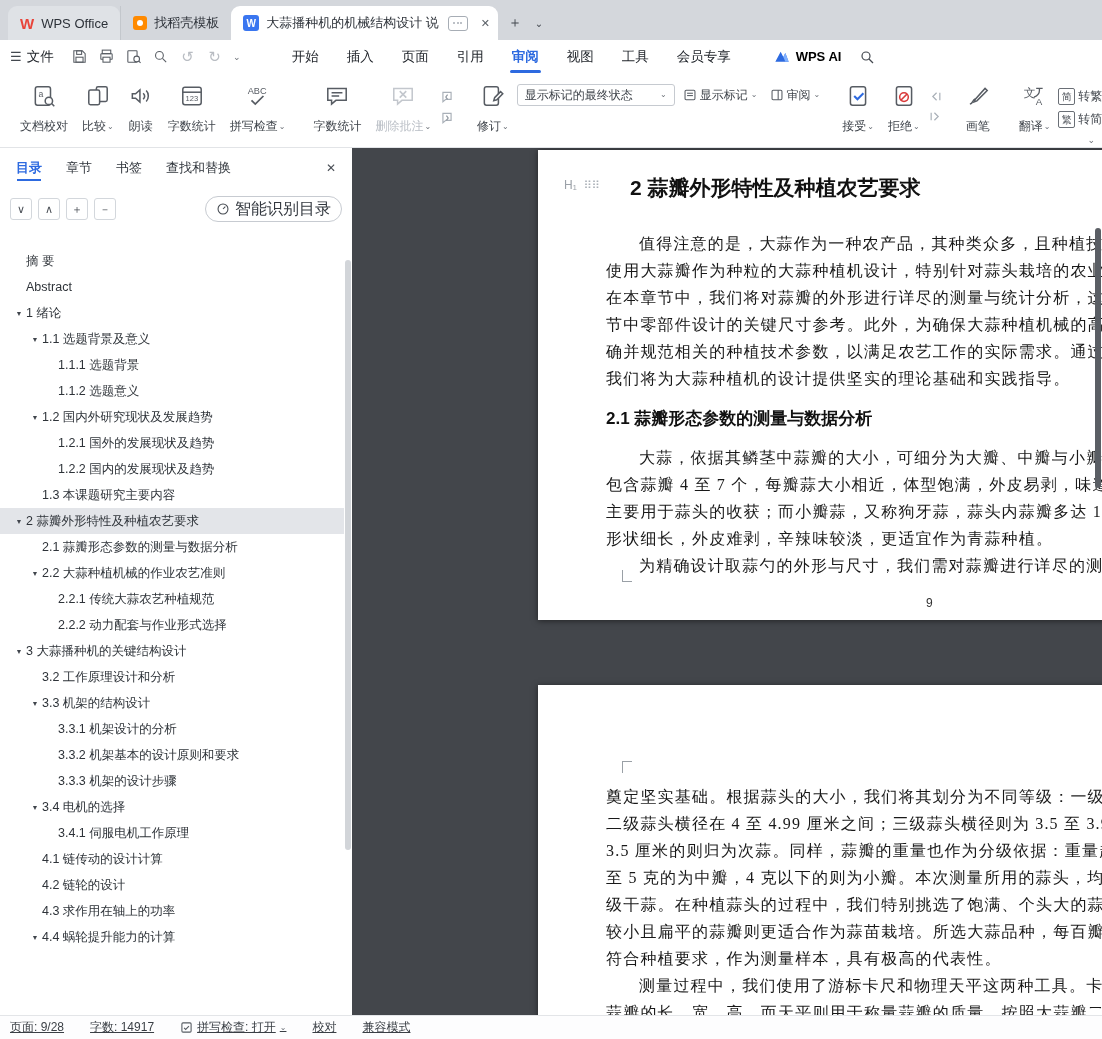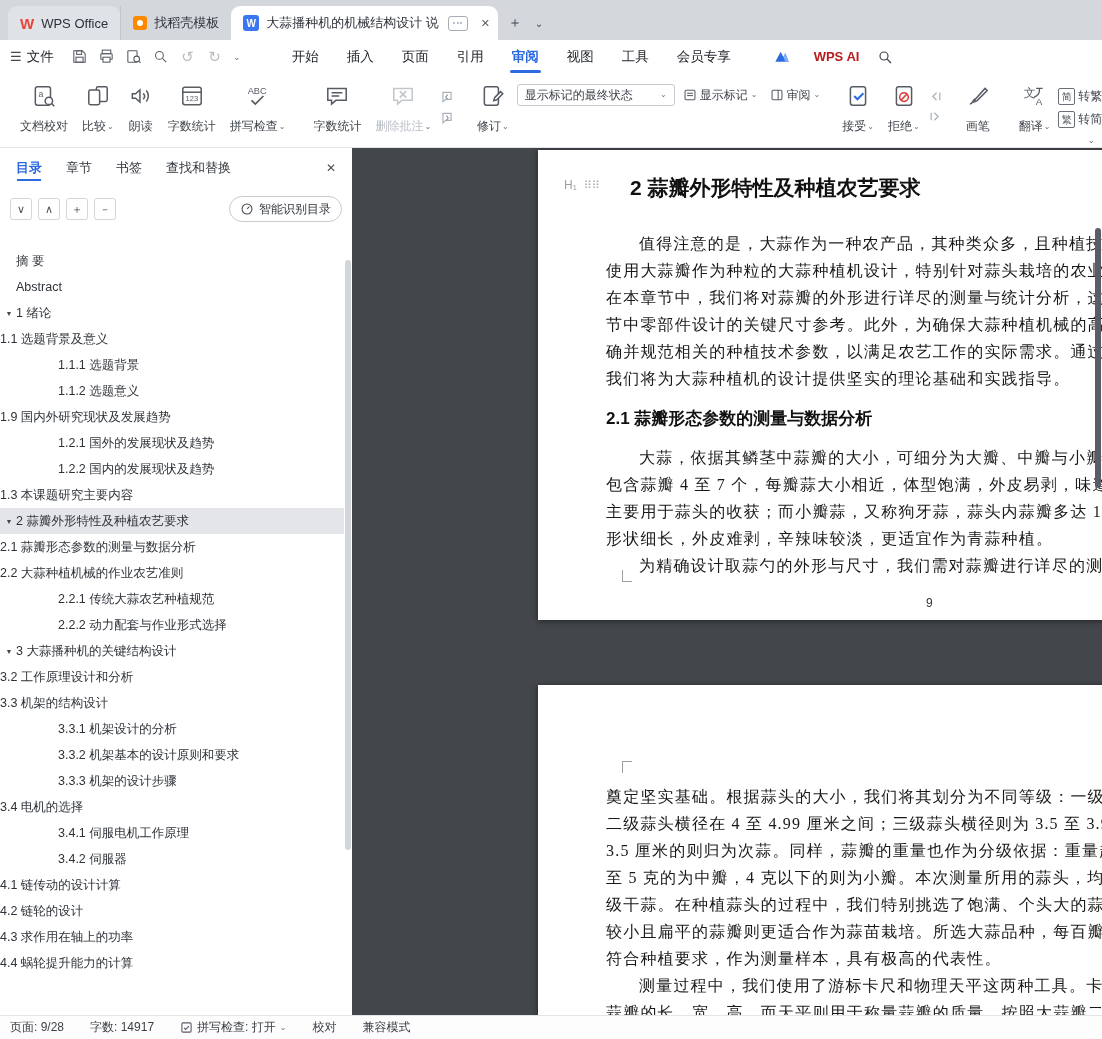--- a/index.html
+++ b/index.html
@@ -26,21 +26,21 @@
   .burger{font-size:13px;color:#43484f;}
   .qat{margin-left:14px;display:flex;align-items:center;gap:3px;}
   .qbtn{width:24px;height:24px;display:flex;align-items:center;justify-content:center;border-radius:3px;}
   .qbtn.gray{color:#b9bdc3;font-size:15px;}
   .qcaret{font-size:9px;color:#6b7077;width:14px;text-align:center;}
   .menus{margin-left:34px;display:flex;align-items:center;height:33px;}
   .menu-item{padding:0 14px;font-size:13.5px;color:#23272d;height:33px;line-height:33px;position:relative;}
   .menu-item.active{color:#2d6ae0;font-weight:bold;}
   .menu-item.active::after{content:"";position:absolute;left:12px;right:12px;bottom:0;height:3px;background:#2d6ae0;border-radius:2px;}
   .mright{margin-left:28px;display:flex;align-items:center;gap:18px;}
-  .wpsai{display:flex;align-items:center;gap:23px;font-size:13px;font-weight:bold;color:#b91c1c;}
+  .wpsai{display:flex;align-items:center;gap:5px;font-size:13px;font-weight:bold;color:#000000;}
   
   .ribbon{position:absolute;top:73px;left:0;right:0;height:75px;background:#fff;border-bottom:1px solid #e2e4e7;display:flex;align-items:stretch;padding:5px 4px 2px 10px;box-sizing:border-box;}
   .rgroup{display:flex;align-items:flex-start;gap:2px;padding:0 4px;}
   .rsep{width:1px;background:#e6e8ec;margin:6px 4px;}
   .rbtn{display:flex;flex-direction:column;align-items:center;padding:2px 6px;border-radius:4px;}
   .ric{height:32px;display:flex;align-items:center;justify-content:center;}
   .rlb{font-size:12px;color:#3f444b;white-space:nowrap;display:flex;align-items:center;gap:1px;margin-top:6px;}
   .caret{font-size:8px;color:#6b7077;line-height:1;}
   .disabled .rlb{color:#b9bec5;}
   .rcol{display:flex;flex-direction:row;gap:8px;padding-top:6px;}
@@ -56,25 +56,25 @@
   .main{position:absolute;top:148px;left:0;right:0;bottom:24px;overflow:hidden;}
   
   .sidebar{position:absolute;left:0;top:0;width:352px;height:100%;background:#fff;}
   .side-tabs{display:flex;align-items:center;height:40px;padding-left:16px;position:relative;}
   .stab{font-size:13px;color:#31363d;margin-right:24px;height:40px;line-height:40px;position:relative;white-space:nowrap;}
   .stab.active{color:#2d6ae0;font-weight:600;}
   .stab.active::after{content:"";position:absolute;left:1px;right:1px;bottom:7px;height:2px;background:#2d6ae0;}
   .panel-close{position:absolute;right:16px;top:0;height:40px;display:flex;align-items:center;color:#4a4f56;font-size:12px;}
   .side-tools{display:flex;align-items:center;height:42px;padding:0 10px;gap:6px;}
   .tool{width:22px;height:22px;border:1px solid #d3d7dc;border-radius:3px;display:flex;align-items:center;justify-content:center;font-size:11px;color:#4a4f56;box-sizing:border-box;}
-  .smart{margin-left:auto;height:24px;border:1px solid #c7cbd1;border-radius:13px;display:flex;align-items:center;gap:5px;padding:0 10px;font-size:12px;color:#33383f;white-space:nowrap;}
+  .smart{margin-left:auto;height:24px;border:1px solid #c7cbd1;border-radius:13px;display:flex;align-items:center;gap:5px;padding:0 10px;font-size:16px;color:#33383f;white-space:nowrap;}
   .toc-list{position:absolute;top:96px;left:0;right:8px;bottom:0;overflow:hidden;padding-top:4px;}
   .toc-row{height:26px;display:flex;align-items:center;color:#2e3339;font-size:12.5px;white-space:nowrap;overflow:hidden;}
-  .toc-row.lvl0{padding-left:16px;}
-  .toc-row.lvl1{}
+  .toc-row.lvl0{padding-left:26px;}
+  .toc-row.lvl1{padding-left:42px;}
   .toc-row.lvl2{padding-left:58px;}
   .toc-row .tri{width:14px;margin-left:-14px;font-size:7px;color:#41464d;text-align:center;flex:none;}
   .toc-row.selected{background:#e3e5e9;}
   .sscroll{position:absolute;right:1px;top:96px;bottom:6px;width:6px;}
   .sthumb{position:absolute;top:16px;height:590px;width:6px;background:#d2d5d9;border-radius:3px;}
   
   .docarea{position:absolute;left:352px;top:0;right:0;height:100%;background:#43464b;overflow:hidden;}
   .page{position:absolute;left:186px;width:700px;background:#fff;box-shadow:0 1px 6px rgba(0,0,0,.5);}
   #page1{top:2px;height:470px;}
   #page2{top:537px;height:620px;}
@@ -85,21 +85,21 @@
   .dpara{margin-top:26px;}
   .dline{font-family:"Liberation Serif","DejaVu Serif",serif;font-size:16px;line-height:27px;letter-spacing:1.2px;color:#191919;white-space:nowrap;}
   .dline.ind{text-indent:33px;}
   .h1mark{position:absolute;left:26px;top:28px;color:#9ba1a8;font-size:12px;display:flex;gap:7px;align-items:center;}
   .hdots{font-size:11px;color:#aab0b7;}
   .pnum{position:absolute;left:388px;top:446px;font-size:12px;color:#333;}
   .cm1{position:absolute;left:84px;top:420px;width:9px;height:11px;border-left:1px solid #9aa0a6;border-bottom:1px solid #9aa0a6;}
   .cm2{position:absolute;left:84px;top:76px;width:9px;height:11px;border-left:1px solid #9aa0a6;border-top:1px solid #9aa0a6;}
   .dscroll{position:absolute;right:1px;top:80px;width:6px;height:260px;background:#5a5e64;border-radius:3px;}
   
-  .statusbar{position:absolute;left:0;right:0;bottom:0;height:24px;background:#fdfdfe;border-top:1px solid #e3e5e8;display:flex;align-items:center;gap:26px;padding-left:10px;font-size:12px;color:#3a3f45;box-sizing:border-box;}
+  .statusbar{position:absolute;left:0;right:0;bottom:0;height:24px;background:#fdfdfe;border-top:1px solid #e3e5e8;display:flex;align-items:center;gap:26px;padding-left:10px;font-size:12px;color:#3a3f45;box-sizing:border-box;text-decoration:underline;}
   .sb{display:flex;align-items:center;gap:4px;white-space:nowrap;}
   svg{display:block;}
   svg .st{fill:#575c63;stroke:none;font-family:sans-serif;}
 </style>
 </head>
 <body>
 
 <div class="tabbar">
   <div class="tab home">
     <span class="wlogo">W</span>
@@ -478,21 +478,21 @@
         <div class="toc-row lvl2">
           <span class="tri"></span>
           <span>1.1.1 选题背景</span>
         </div>
         <div class="toc-row lvl2">
           <span class="tri"></span>
           <span>1.1.2 选题意义</span>
         </div>
         <div class="toc-row lvl1">
           <span class="tri">▼</span>
-          <span>1.9 国内外研究现状及发展趋势</span>
+          <span>1.2 国内外研究现状及发展趋势</span>
         </div>
         <div class="toc-row lvl2">
           <span class="tri"></span>
           <span>1.2.1 国外的发展现状及趋势</span>
         </div>
         <div class="toc-row lvl2">
           <span class="tri"></span>
           <span>1.2.2 国内的发展现状及趋势</span>
         </div>
         <div class="toc-row lvl1">
@@ -543,24 +543,20 @@
           <span class="tri"></span>
           <span>3.3.3 机架的设计步骤</span>
         </div>
         <div class="toc-row lvl1">
           <span class="tri">▼</span>
           <span>3.4 电机的选择</span>
         </div>
         <div class="toc-row lvl2">
           <span class="tri"></span>
           <span>3.4.1 伺服电机工作原理</span>
-        </div>
-        <div class="toc-row lvl2">
-          <span class="tri"></span>
-          <span>3.4.2 伺服器</span>
         </div>
         <div class="toc-row lvl1">
           <span class="tri"></span>
           <span>4.1 链传动的设计计算</span>
         </div>
         <div class="toc-row lvl1">
           <span class="tri"></span>
           <span>4.2 链轮的设计</span>
         </div>
         <div class="toc-row lvl1">

